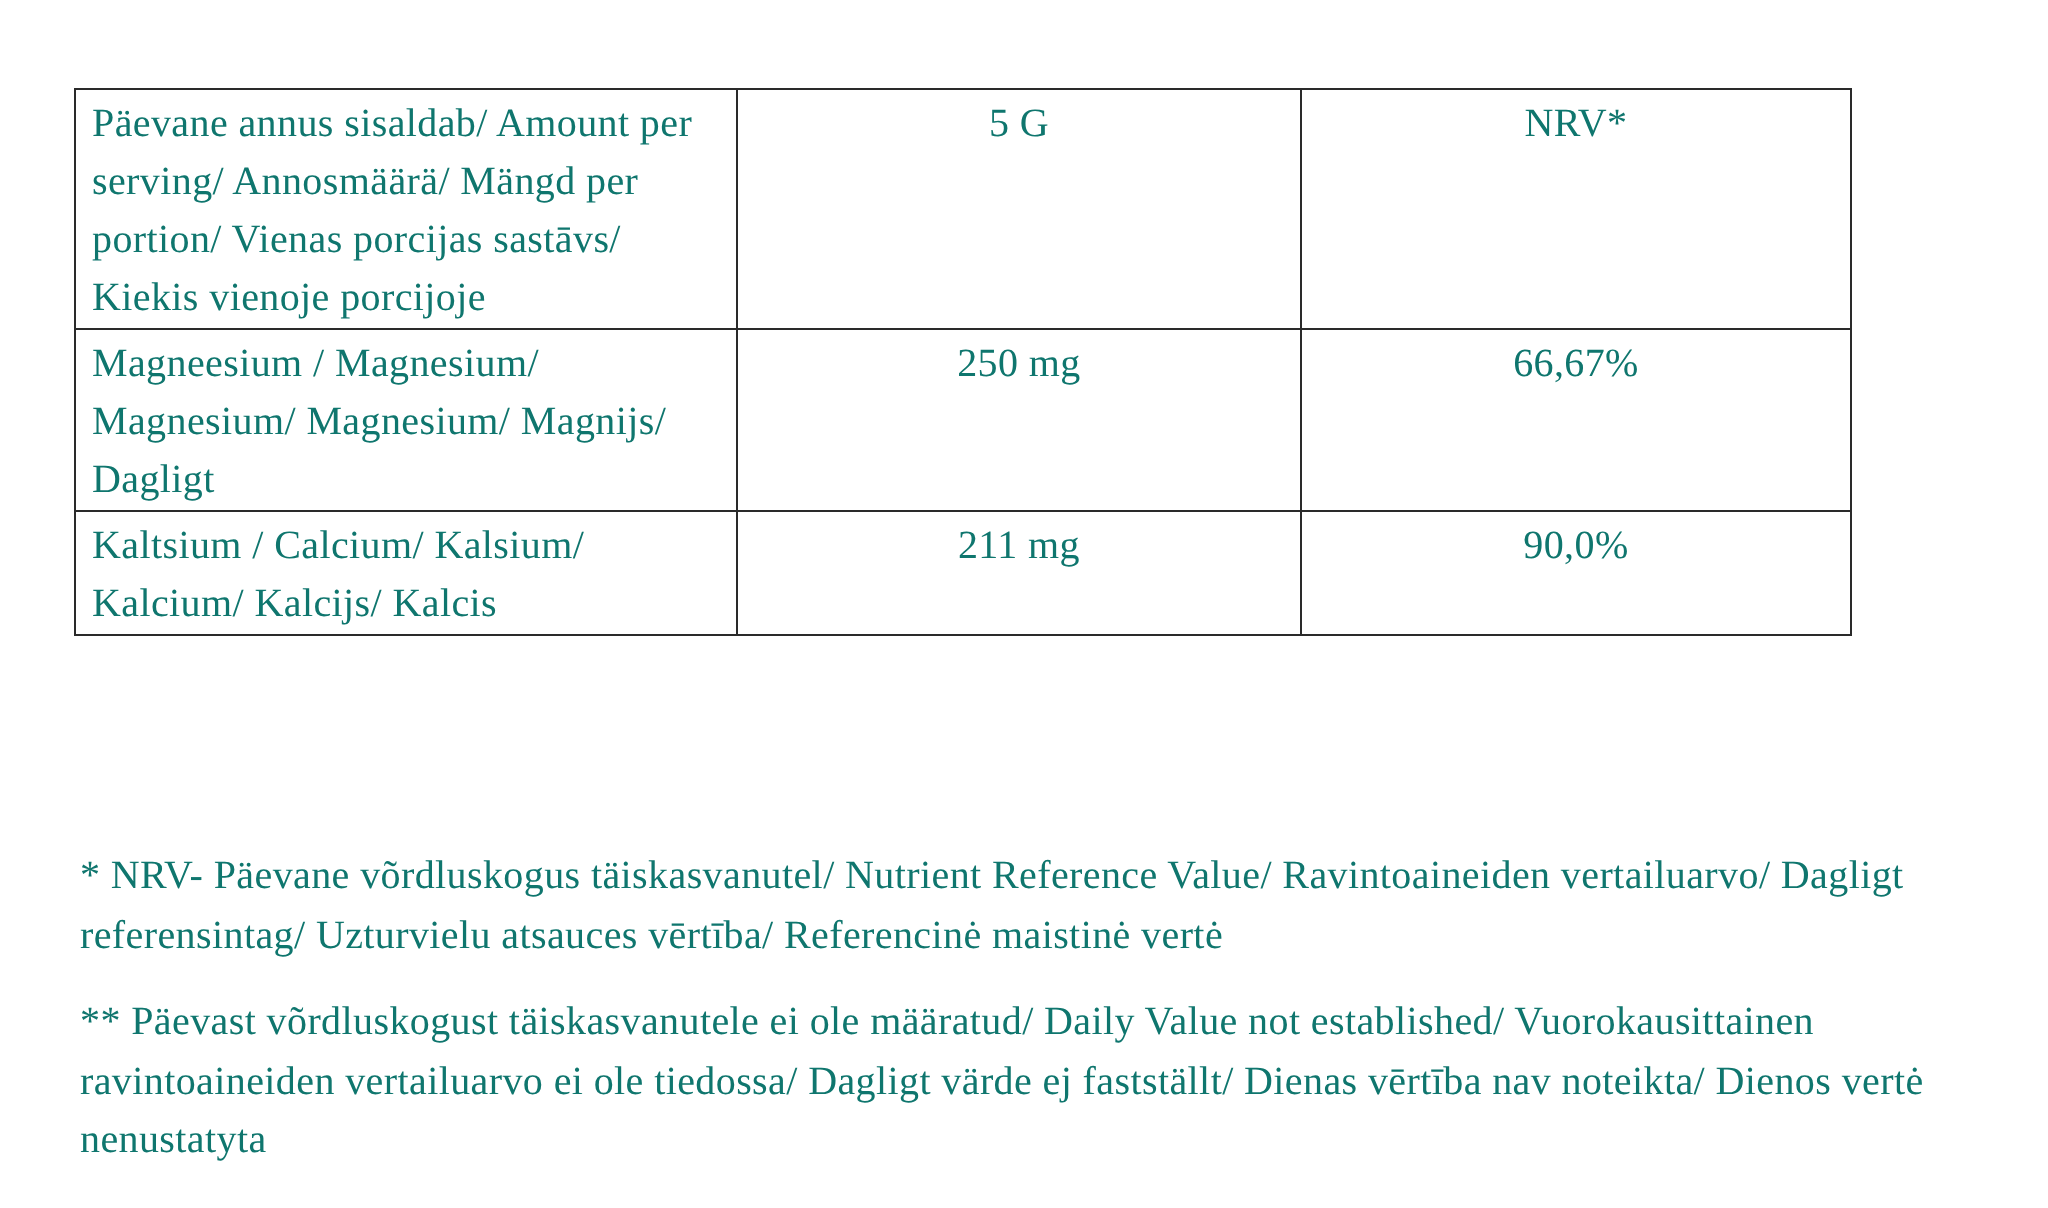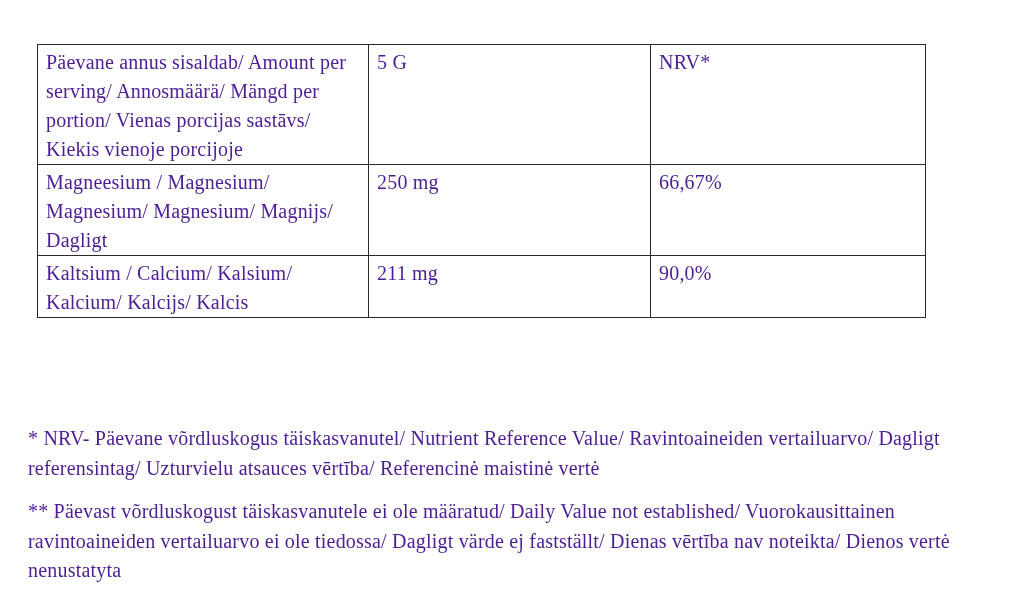--- a/index.html
+++ b/index.html
@@ -6,21 +6,21 @@
     margin: 0;
     padding: 0;
     background: #ffffff;
   }
   .page {
     position: relative;
     width: 1024px;
     height: 604px;
     background: #ffffff;
     font-family: "Liberation Serif", "DejaVu Serif", serif;
-    color: #4c1d95;
+    color: #0f766e;
     overflow: hidden;
   }
   table.nutrition {
     position: absolute;
     left: 37px;
     top: 44px;
     width: 888px;
     border-collapse: collapse;
     table-layout: fixed;
     font-size: 20px;
@@ -29,27 +29,27 @@
   table.nutrition col.c1 { width: 331px; }
   table.nutrition col.c2 { width: 282px; }
   table.nutrition col.c3 { width: 275px; }
   table.nutrition td {
     border: 1.5px solid #2a2a2a;
     vertical-align: top;
     padding: 3px 8px 0 8px;
     letter-spacing: 0.2px;
   }
   td.name-cell { text-align: left; }
-  td.value-cell { text-align: left; }
+  td.value-cell { text-align: center; }
   tr.r-header td { height: 111px; }
   tr.r-mag td { height: 79px; }
   tr.r-two td { height: 53px; }
   .footnotes {
     position: absolute;
-    left: 28px;
+    left: 40px;
     top: 424px;
     width: 950px;
     font-size: 20px;
     line-height: 29.5px;
     letter-spacing: 0.2px;
   }
   .footnote { margin: 0 0 0 0; }
   .footnote + .footnote { margin-top: 14px; }
 </style>
 </head>

